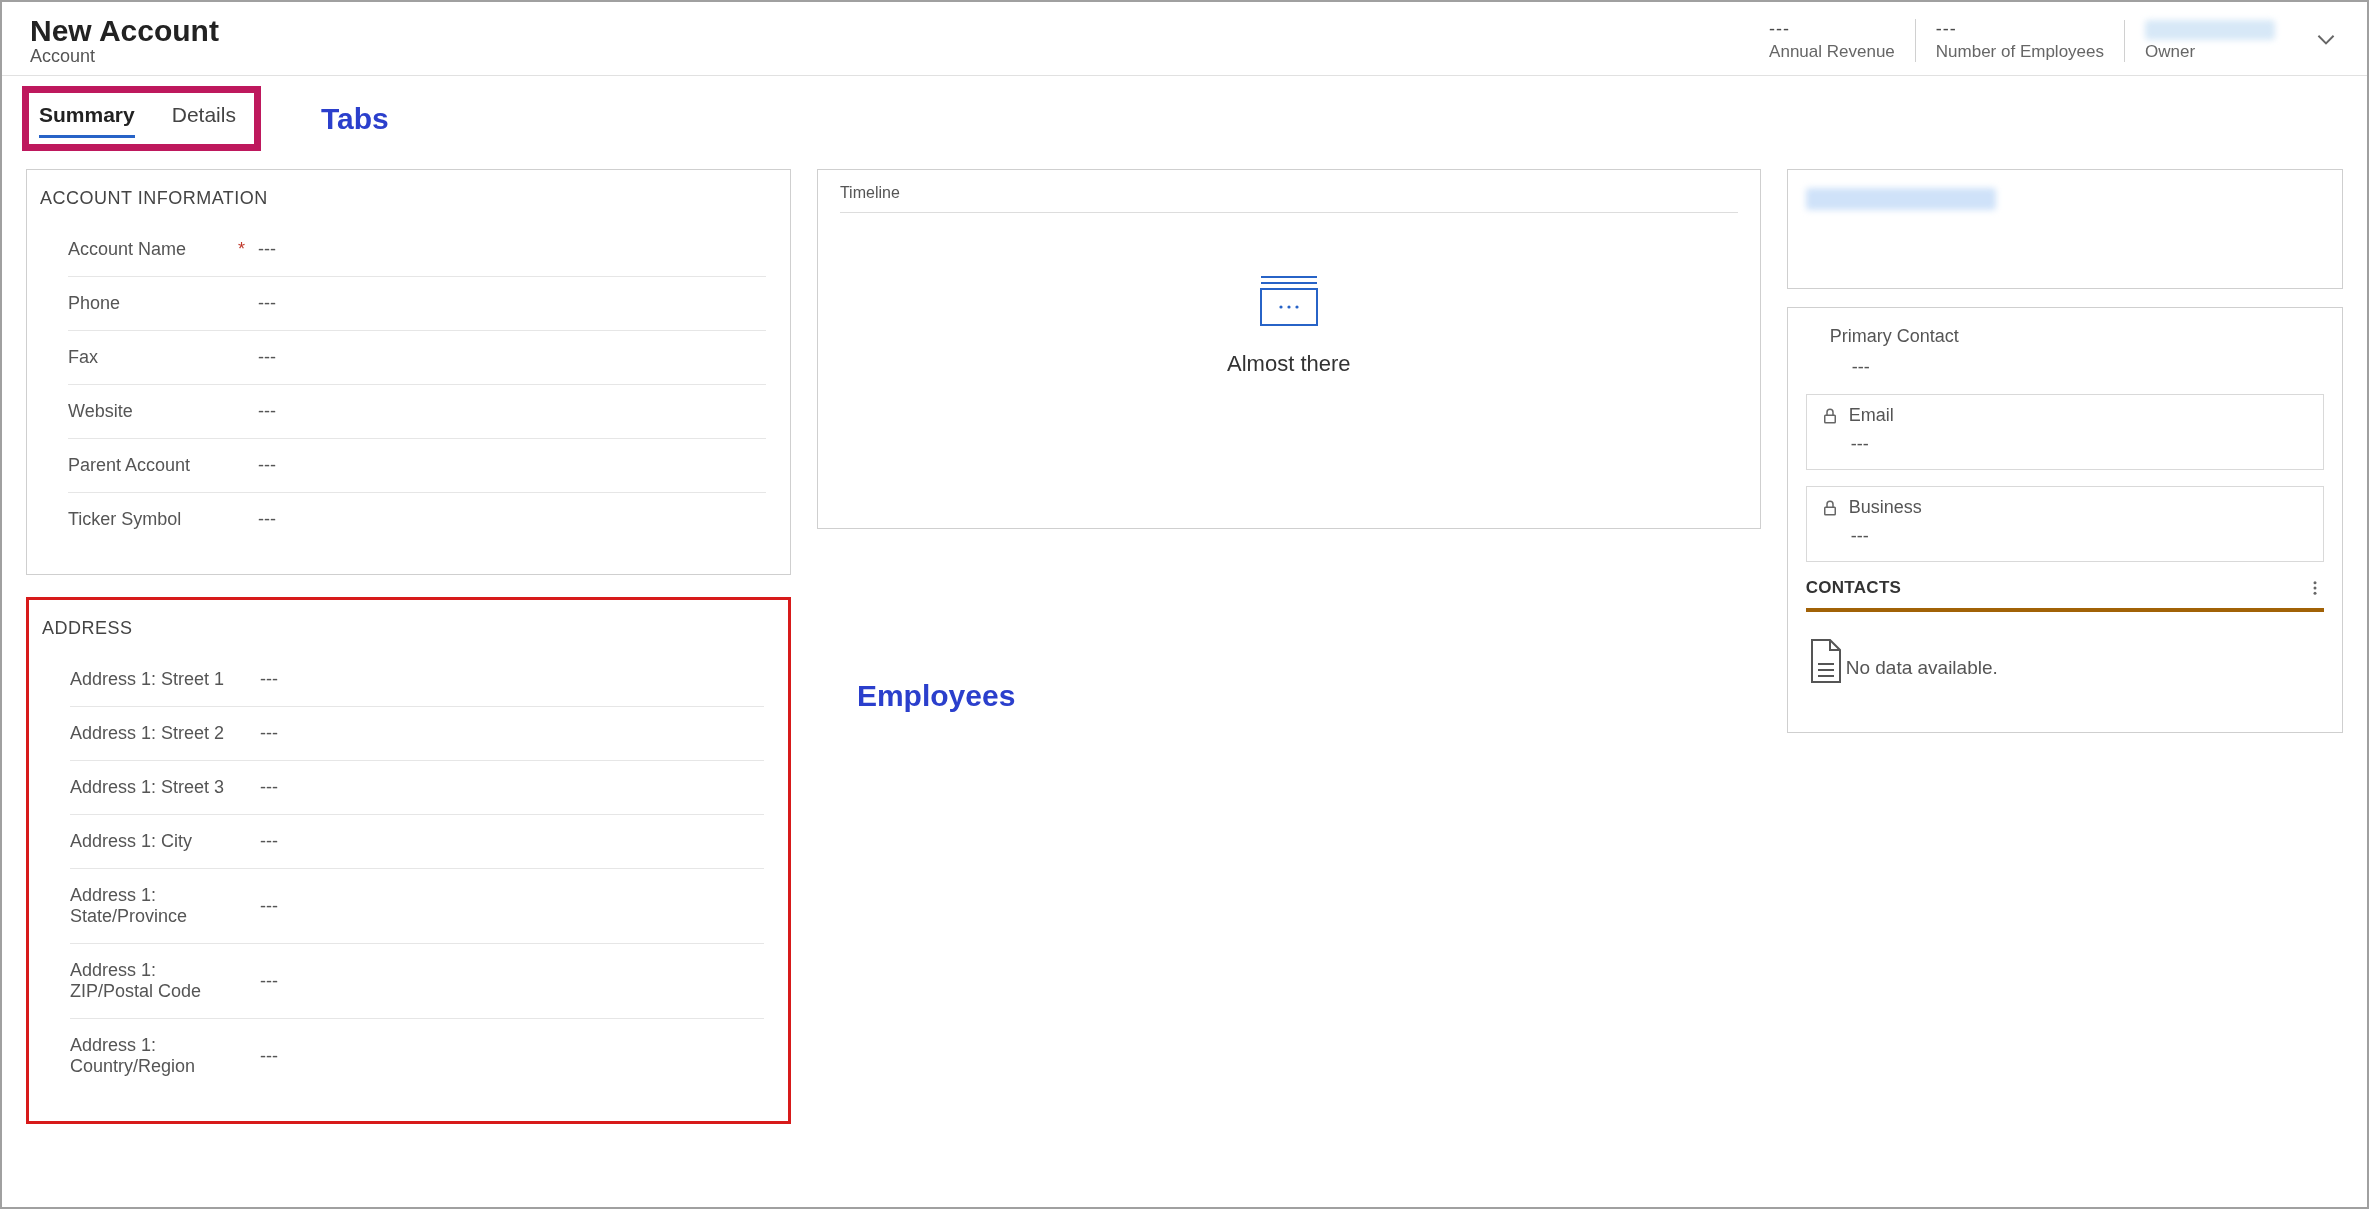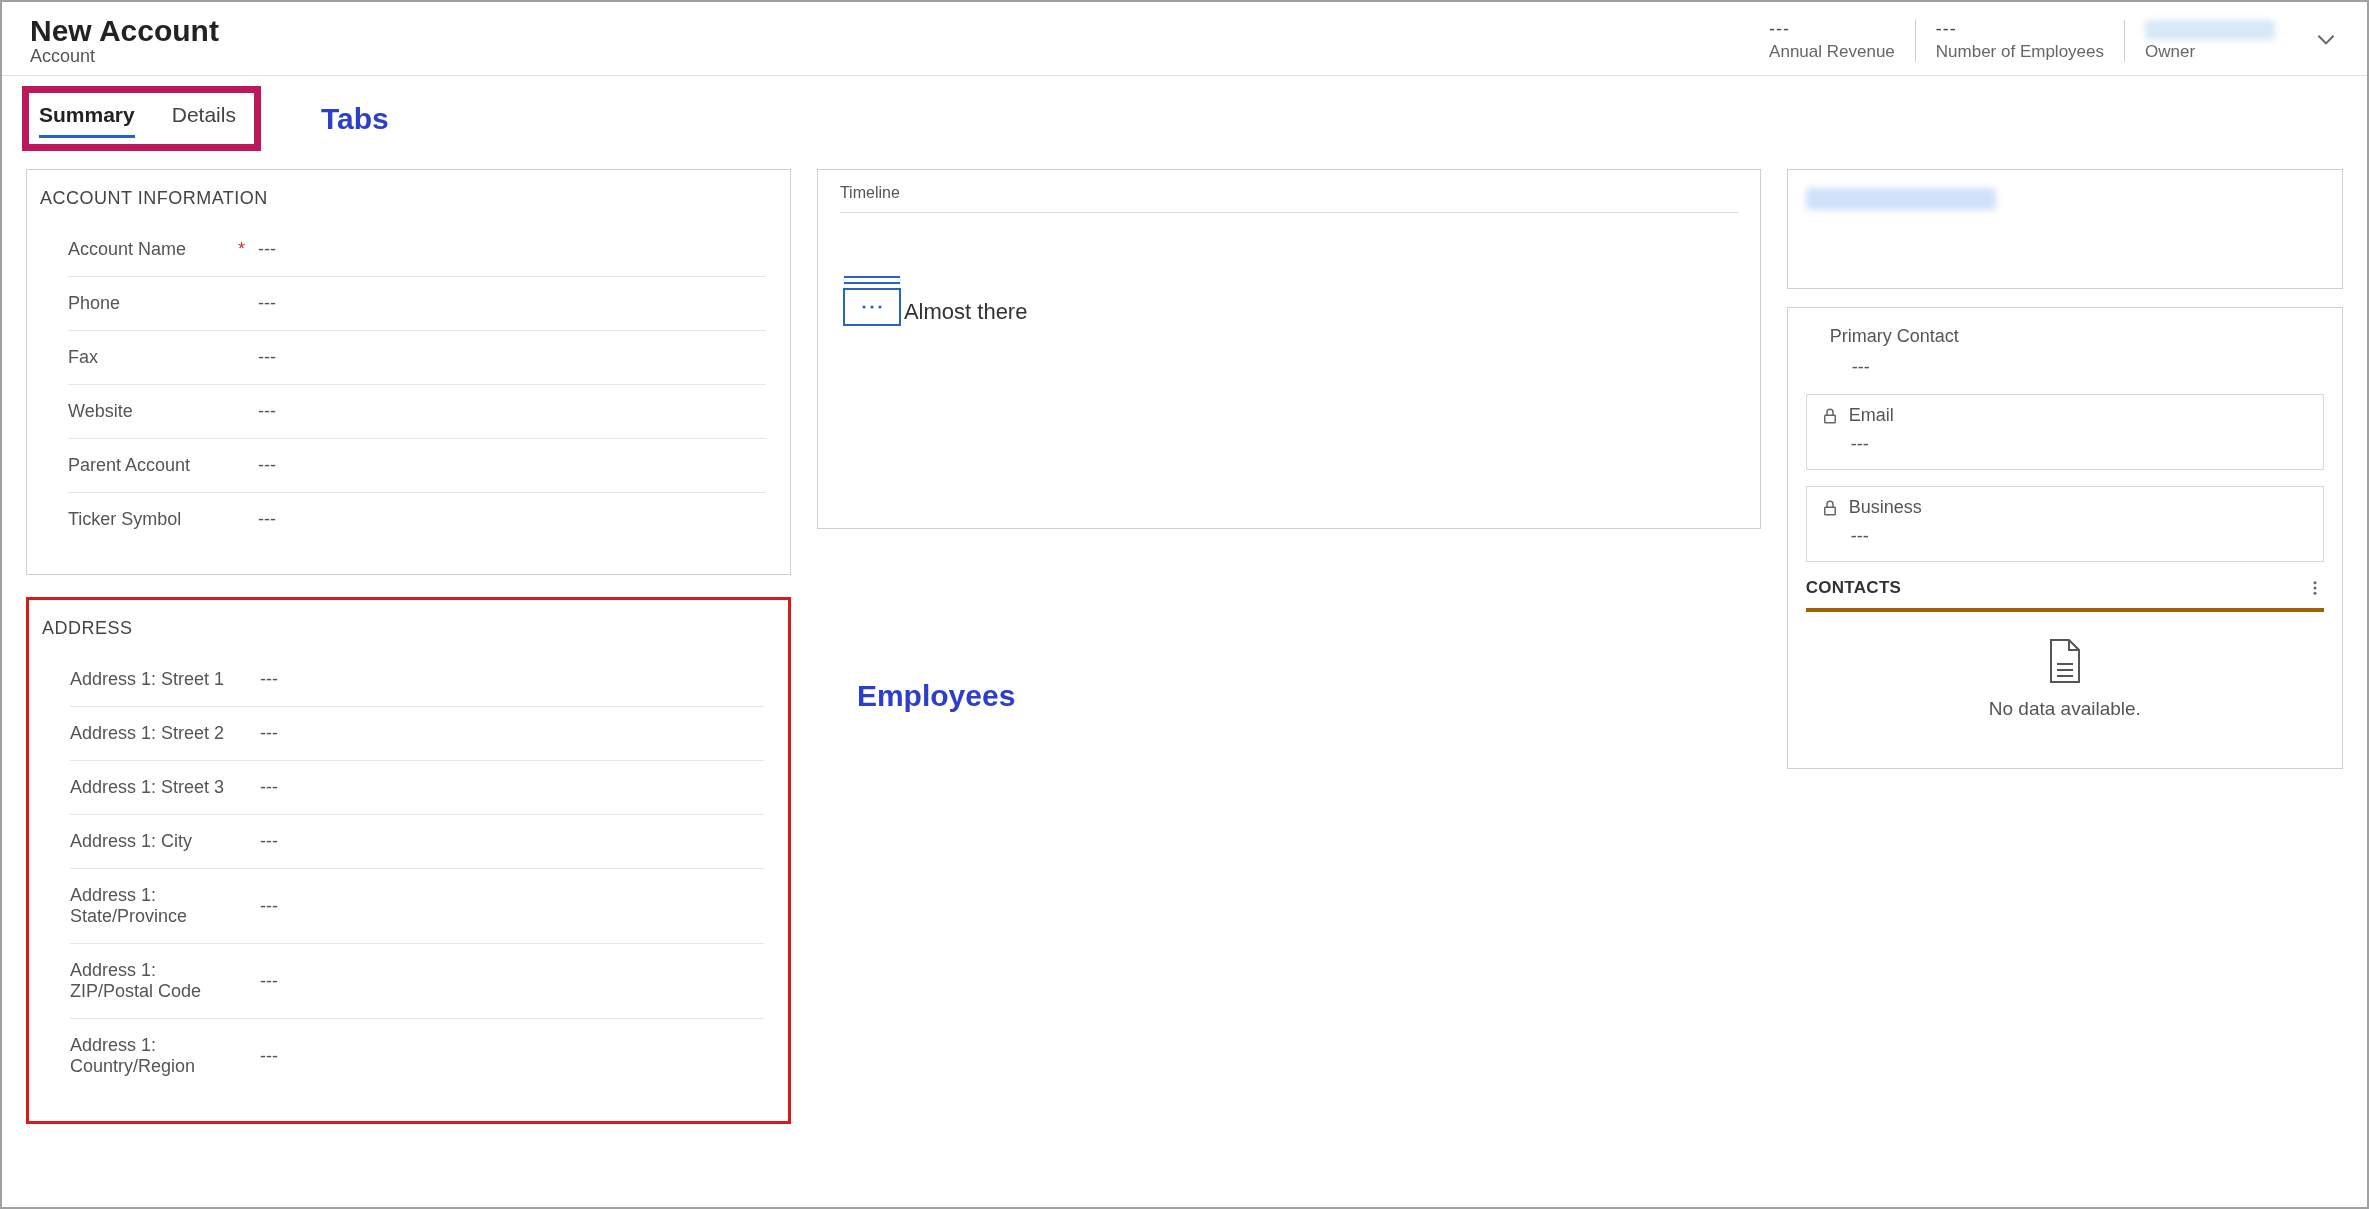--- a/index.html
+++ b/index.html
@@ -66,21 +66,21 @@
   .field-row:last-child { border-bottom: none; }
   .field-label { width: 170px; font-size: 18px; color: #555; }
   .field-req   { width: 20px; color: #c0392b; font-size: 18px; }
   .field-val   { font-size: 18px; color: #555; }
 
   .red-outline { border: 3px solid #d71a1a; }
 
   
   .timeline-panel { border: 1px solid #cfcfcf; padding: 14px 22px 40px 22px; height: 360px; }
   .timeline-title { font-size: 16px; color: #555; padding-bottom: 10px; border-bottom: 1px solid #ddd; }
-  .timeline-center { display: flex; flex-direction: row; align-items: center; margin-top: 60px; }
+  .timeline-center { display: flex; flex-direction: column; align-items: center; margin-top: 60px; }
   .timeline-text { font-size: 22px; color: #333; margin-top: 22px; }
 
   .ann-sections { font-size: 30px; font-weight: 700; color: #2b3fcc; margin: 150px 0 0 40px; }
 
   
   .right-top-blur {
     border: 1px solid #cfcfcf; height: 120px; padding: 18px;
   }
   .blur-link { width: 190px; height: 22px; background: #cfe2f9; filter: blur(3px); border-radius: 3px; }
 
@@ -91,21 +91,21 @@
     border: 1px solid #d9d9d9; margin-top: 16px; padding: 10px 14px 14px 14px;
   }
   .lock-row { display: flex; align-items: center; gap: 10px; }
   .lock-ic { width: 18px; height: 18px; }
   .lock-lbl { font-size: 18px; color: #555; }
   .lock-val { font-size: 18px; color: #555; margin: 8px 0 0 30px; }
 
   .contacts-head { display: flex; justify-content: space-between; align-items: center; border-bottom: 4px solid #a16207; padding: 6px 0 10px 0; margin-top: 10px;}
   .contacts-title { font-size: 17px; font-weight: 600; color: #333; letter-spacing: .3px; }
   .more-ic { width: 18px; height: 18px; fill: #666; cursor: pointer; }
-  .no-data { display: flex; flex-direction: column; align-items: center; padding: 26px 0 34px 0; }
+  .no-data { display: flex; flex-direction: row; align-items: center; padding: 26px 0 34px 0; }
   .no-data-text { font-size: 19px; color: #555; margin-top: 14px; }
 
 </style>
 </head>
 <body>
 
 <div class="header">
   <div class="header-left">
     <div class="header-title">New Account</div>
     <div class="header-subtitle">Account</div>

